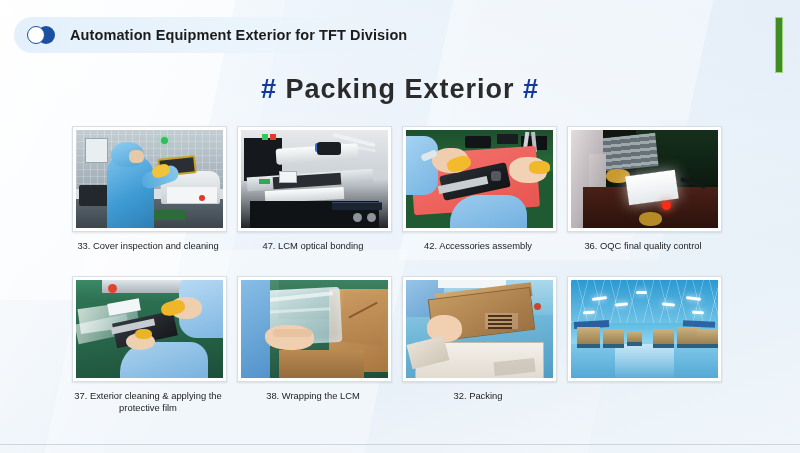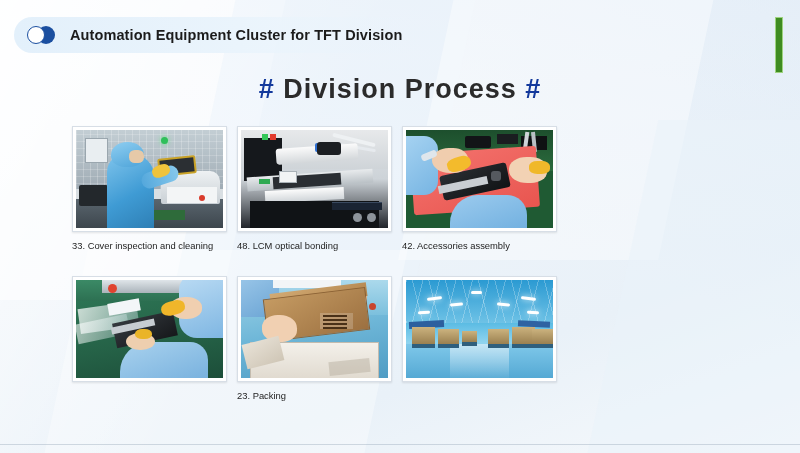--- a/index.html
+++ b/index.html
@@ -112,20 +112,21 @@
   .main-title .hash {
     color: #13399c;
     font-weight: bold;
   }
 
   
   .grid {
     position: absolute;
     left: 72px; top: 126px;
     width: 660px;
+    text-align: center;
   }
   .row { display: flex; gap: 0; }
   .row2 { margin-top: 23px; }
   .cell { width: 165px; }
 
   .photo-frame {
     width: 155px;
     height: 106px;
     background: #ffffff;
     padding: 3px;
@@ -313,28 +314,28 @@
   <div class="bg-panel bg-p2"></div>
   <div class="bg-panel bg-p3"></div>
   <div class="bg-panel bg-p4"></div>
   <div class="bg-panel bg-p5"></div>
 
   <div class="header-badge">
     <span class="toggle-icon">
       <span class="knob-back"></span>
       <span class="knob-front"></span>
     </span>
-    <span class="header-title">Automation Equipment Cluster for TFT Division</span>
+    <span class="header-title">Automation Equipment Exterior for TFT Division</span>
   </div>
 
   <div class="green-bar"></div>
 
   <div class="main-title">
     <span class="hash">#</span>
-    <span>Division Process</span>
+    <span>Packing Exterior</span>
     <span class="hash">#</span>
   </div>
 
   <div class="grid">
 
     <div class="row">
 
       <div class="cell">
         <div class="photo-frame">
           <div class="photo p33">
@@ -375,21 +376,21 @@
               <div class="lyr stagedark"></div>
               <div class="lyr smallbox"></div>
             <div class="lyr greenchip"></div>
               <div class="lyr whitebar"></div>
               <div class="lyr baseblk"></div>
             <div class="lyr ctrl"></div>
               <div class="lyr knob1"></div>
               <div class="lyr knob2"></div>
           </div>
         </div>
-        <div class="caption">48. LCM optical bonding</div>
+        <div class="caption">47. LCM optical bonding</div>
       </div>
 
       <div class="cell">
         <div class="photo-frame">
           <div class="photo p35">
             <div class="lyr greenmat"></div>
               <div class="lyr pcb1"></div>
               <div class="lyr pcb2"></div>
             <div class="lyr pcb3"></div>
               <div class="lyr tool1"></div>
@@ -403,20 +404,38 @@
             <div class="lyr gloveL"></div>
               <div class="lyr band"></div>
               <div class="lyr sleeveB"></div>
             <div class="lyr handR"></div>
               <div class="lyr gloveR"></div>
           </div>
         </div>
         <div class="caption">42. Accessories assembly</div>
       </div>
 
+      <div class="cell">
+        <div class="photo-frame">
+          <div class="photo p36">
+            <div class="lyr darkgreen"></div>
+              <div class="lyr stack"></div>
+              <div class="lyr curtain"></div>
+            <div class="lyr curtain2"></div>
+              <div class="lyr desk"></div>
+              <div class="lyr glove1"></div>
+            <div class="lyr litbezel"></div>
+              <div class="lyr litpanel"></div>
+              <div class="lyr cable"></div>
+            <div class="lyr redled"></div>
+              <div class="lyr glove2"></div>
+          </div>
+        </div>
+        <div class="caption">36. OQC final quality control</div>
+      </div>
 
     </div>
 
     <div class="row row2">
 
       <div class="cell">
         <div class="photo-frame">
           <div class="photo p37">
             <div class="lyr tableedge"></div>
               <div class="lyr machtop"></div>
@@ -427,42 +446,61 @@
             <div class="lyr blackpanel"></div>
               <div class="lyr silveredge"></div>
               <div class="lyr sleeve"></div>
             <div class="lyr handA"></div>
               <div class="lyr gloveA"></div>
               <div class="lyr sleeve2"></div>
             <div class="lyr handB"></div>
               <div class="lyr gloveB"></div>
           </div>
         </div>
-      </div>
-
+        <div class="caption">37. Exterior cleaning &amp; applying the protective film</div>
+      </div>
+
+      <div class="cell">
+        <div class="photo-frame">
+          <div class="photo p38">
+            <div class="lyr greenback"></div>
+              <div class="lyr carton"></div>
+              <div class="lyr cartonflap"></div>
+            <div class="lyr cartonline"></div>
+              <div class="lyr cartonfront"></div>
+              <div class="lyr bag"></div>
+            <div class="lyr bagfold"></div>
+              <div class="lyr bagfold2"></div>
+              <div class="lyr sleeve"></div>
+            <div class="lyr hand"></div>
+              <div class="lyr finger"></div>
+          </div>
+        </div>
+        <div class="caption">38. Wrapping the LCM</div>
+      </div>
 
       <div class="cell">
         <div class="photo-frame">
           <div class="photo p39">
             <div class="lyr tabletop"></div>
               <div class="lyr sleeve"></div>
               <div class="lyr whitestrip"></div>
             <div class="lyr hand2"></div>
               <div class="lyr brownlid"></div>
               <div class="lyr brownbox"></div>
             <div class="lyr boxlabel"></div>
               <div class="lyr boxtext"></div>
               <div class="lyr redmark"></div>
             <div class="lyr hand"></div>
               <div class="lyr outerbox"></div>
               <div class="lyr outerflap"></div>
             <div class="lyr outerlabel"></div>
           </div>
         </div>
-        <div class="caption">23. Packing</div>
+        <div class="caption">32. Packing</div>
       </div>
 
       <div class="cell">
         <div class="photo-frame">
           <div class="photo p40">
             <div class="lyr ceiling"></div>
             <div class="lyr lamp l1"></div>
               <div class="lyr lamp l2"></div>
               <div class="lyr lamp l3"></div>
             <div class="lyr lamp l4"></div>

